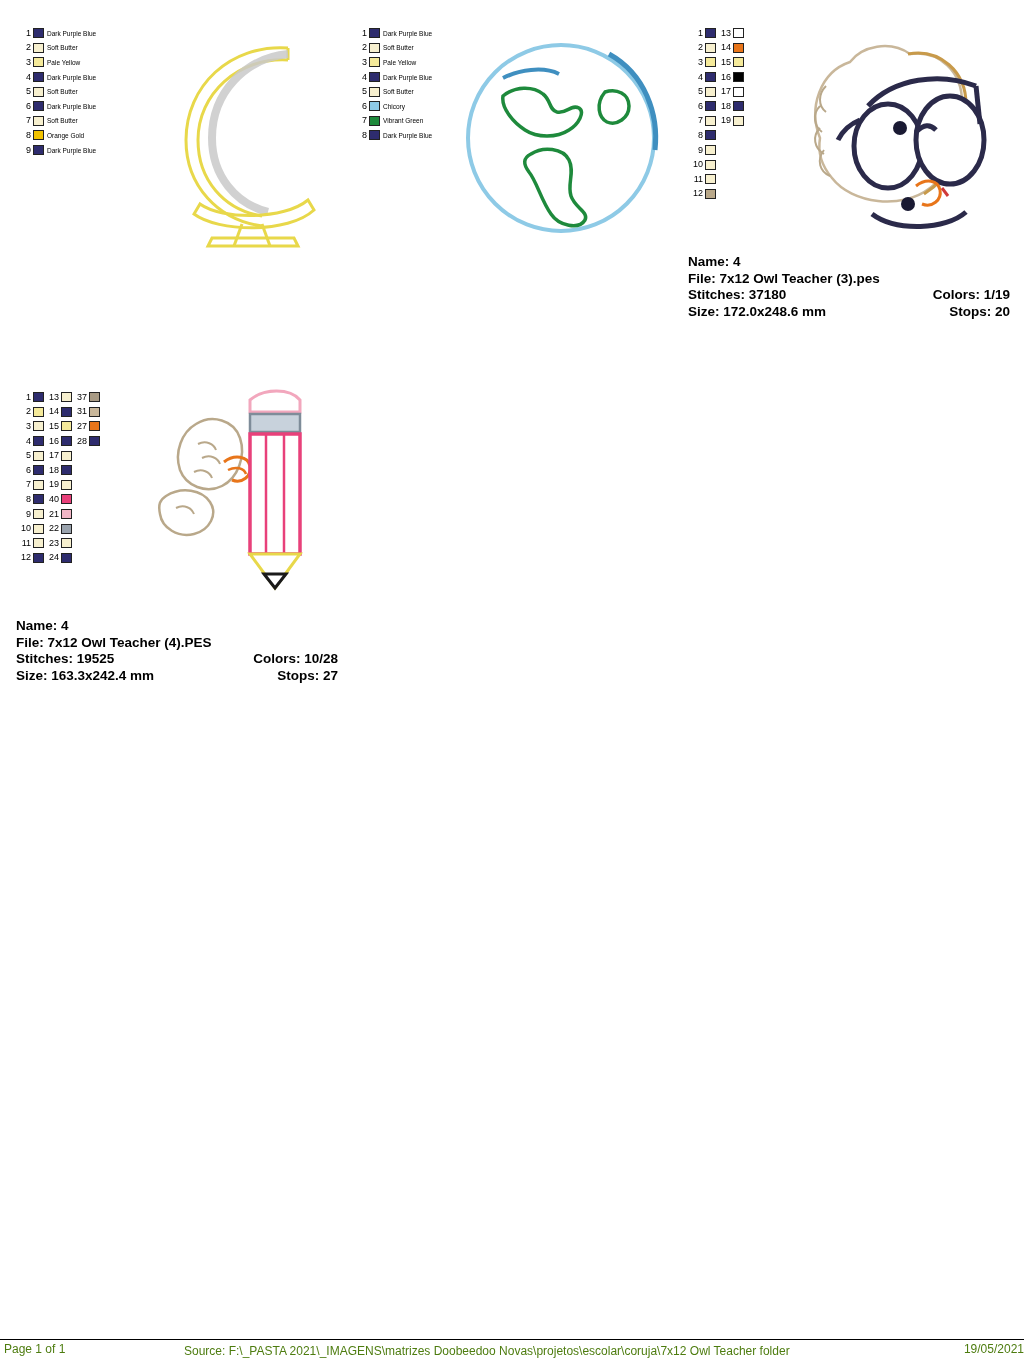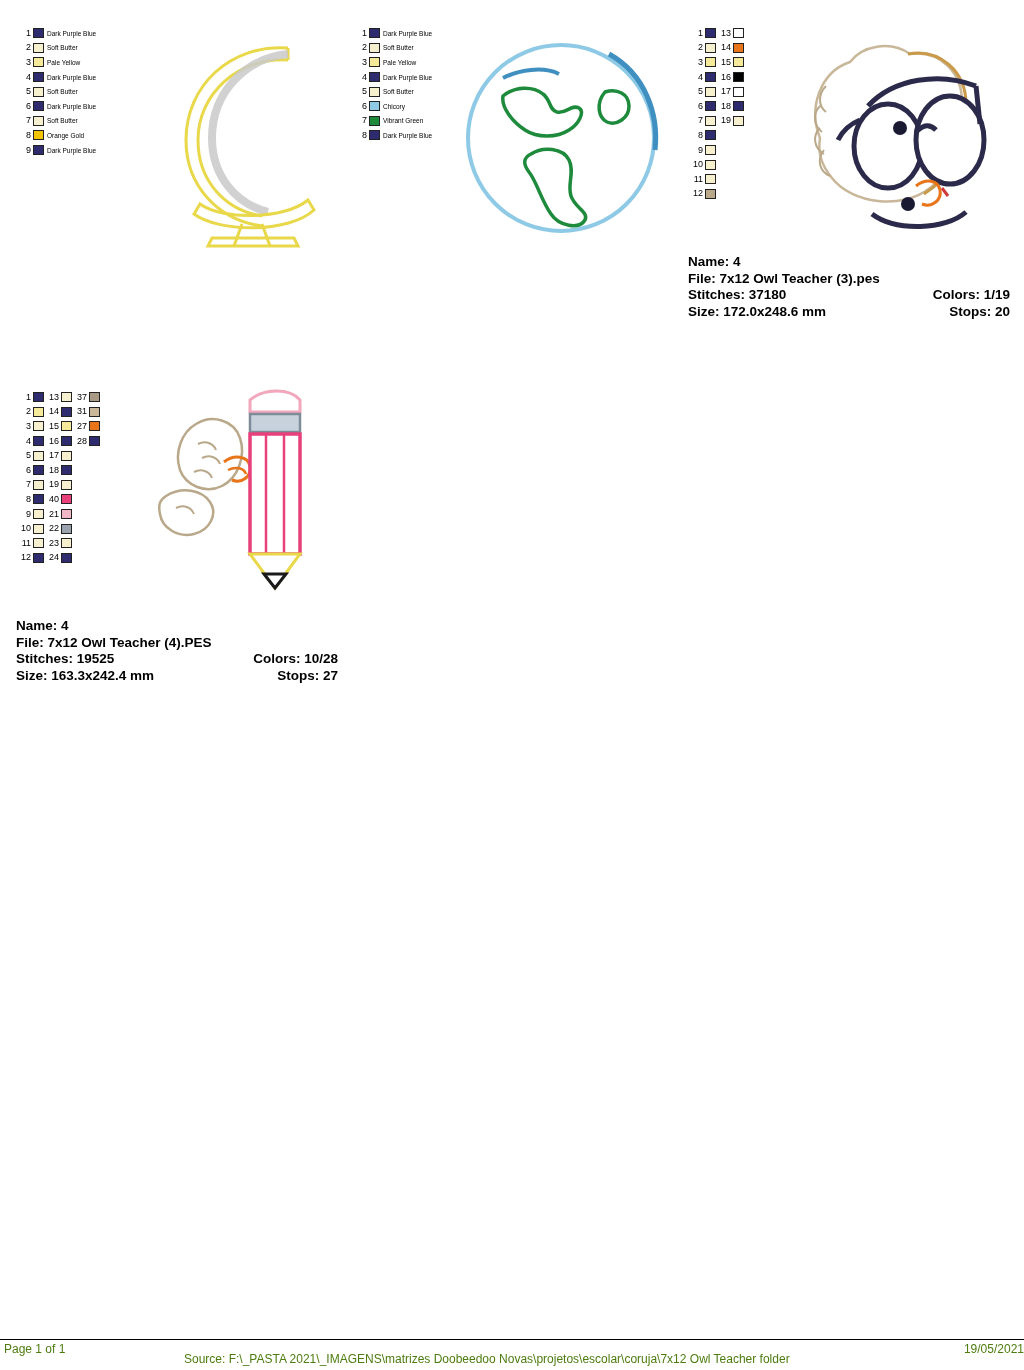--- a/index.html
+++ b/index.html
@@ -105,21 +105,21 @@
   .footer {
     position: absolute;
     bottom: 8px;
     left: 0;
     width: 1024px;
     height: 22px;
     font-size: 12px;
     color: #4d7c0f;
   }
   .footer .f-left { position: absolute; left: 4px; top: 2px; }
-  .footer .f-mid { position: absolute; left: 184px; top: 12px; text-align: center; }
+  .footer .f-mid { position: absolute; left: 184px; top: 4px; text-align: center; }
   .footer .f-right { position: absolute; right: 0; top: 2px; }
   .hr {
     position: absolute;
     left: 0;
     bottom: 30px;
     width: 1024px;
     height: 1px;
     background: #000;
   }
 </style>

